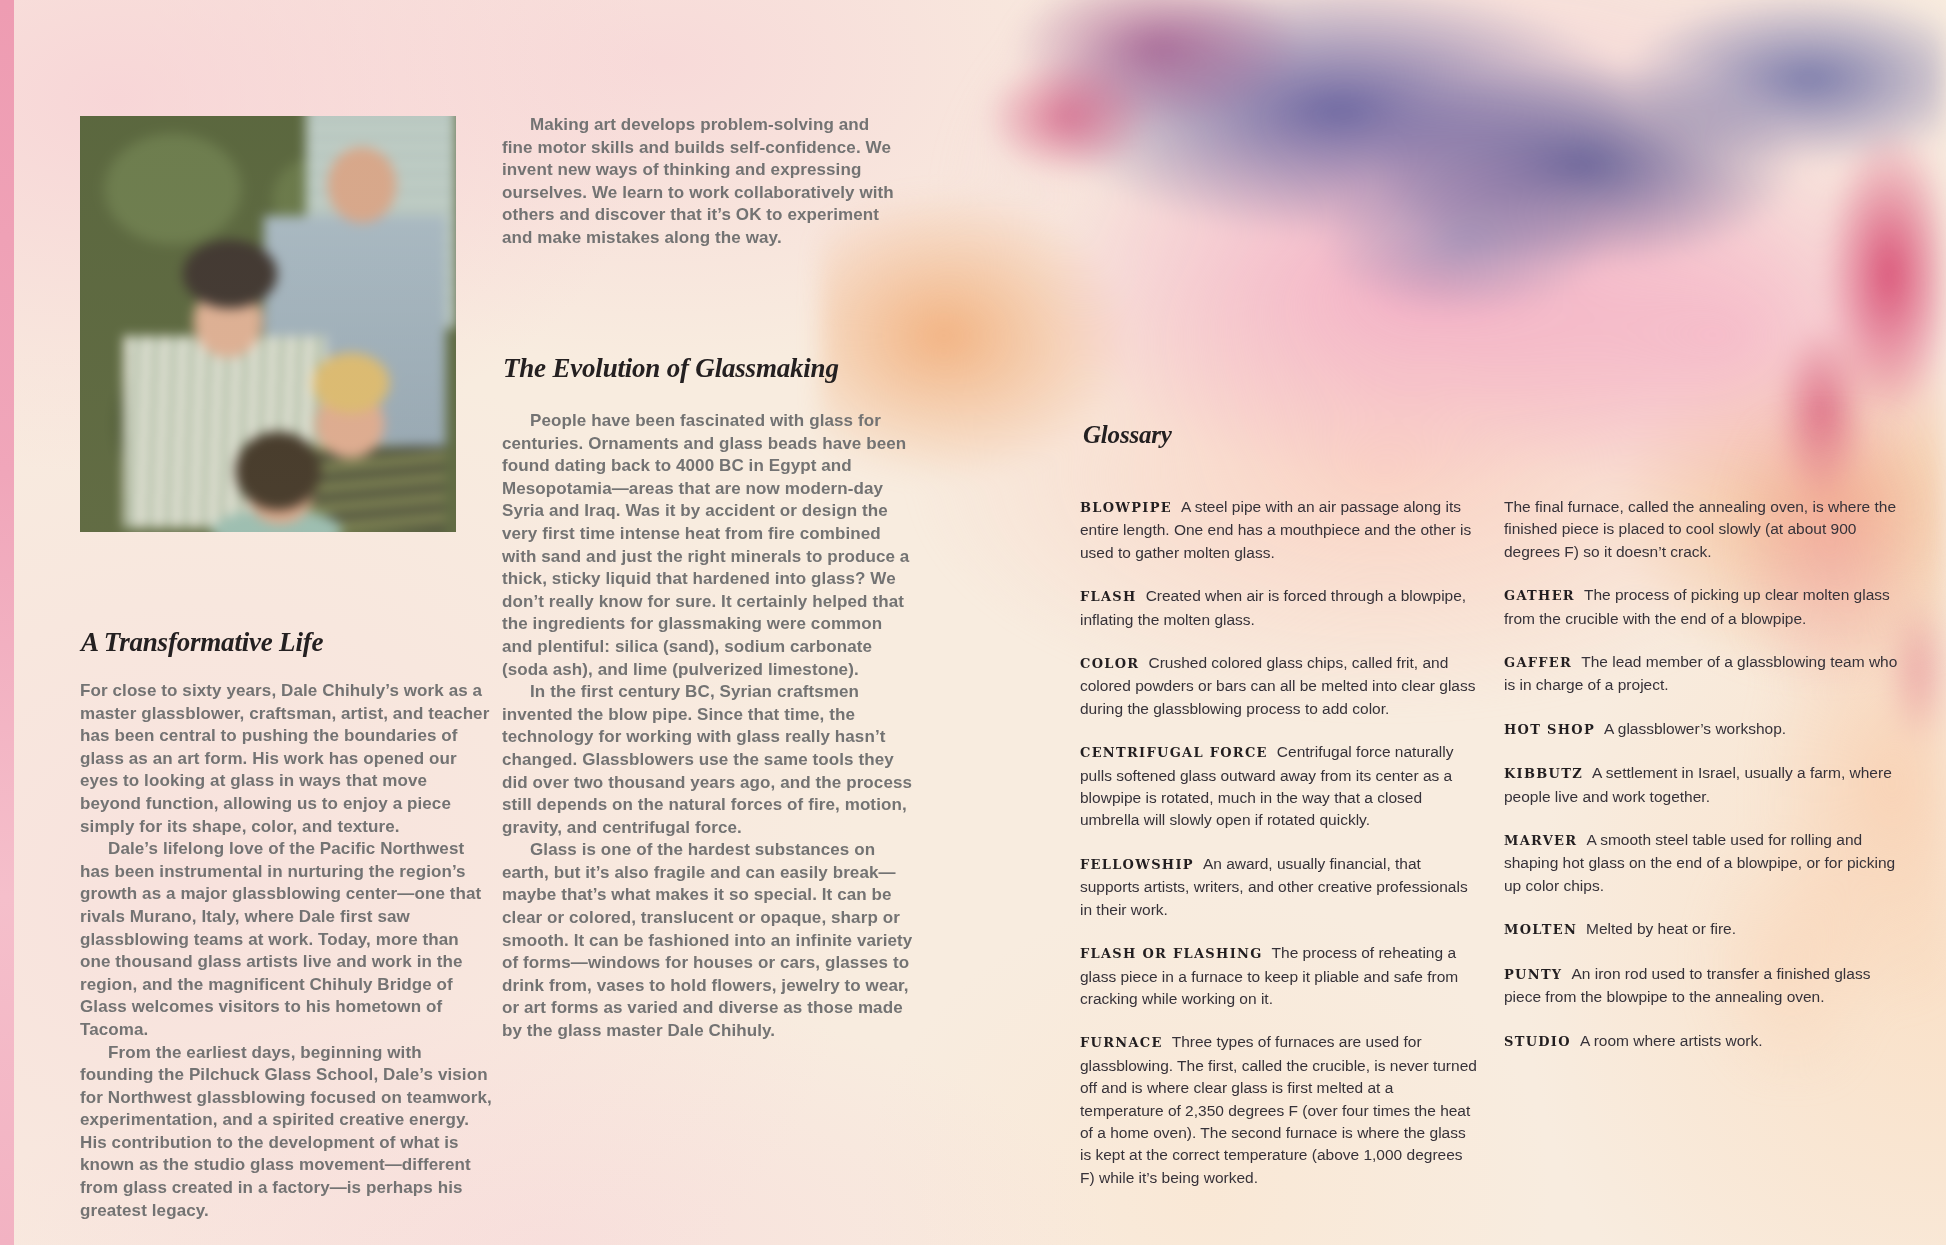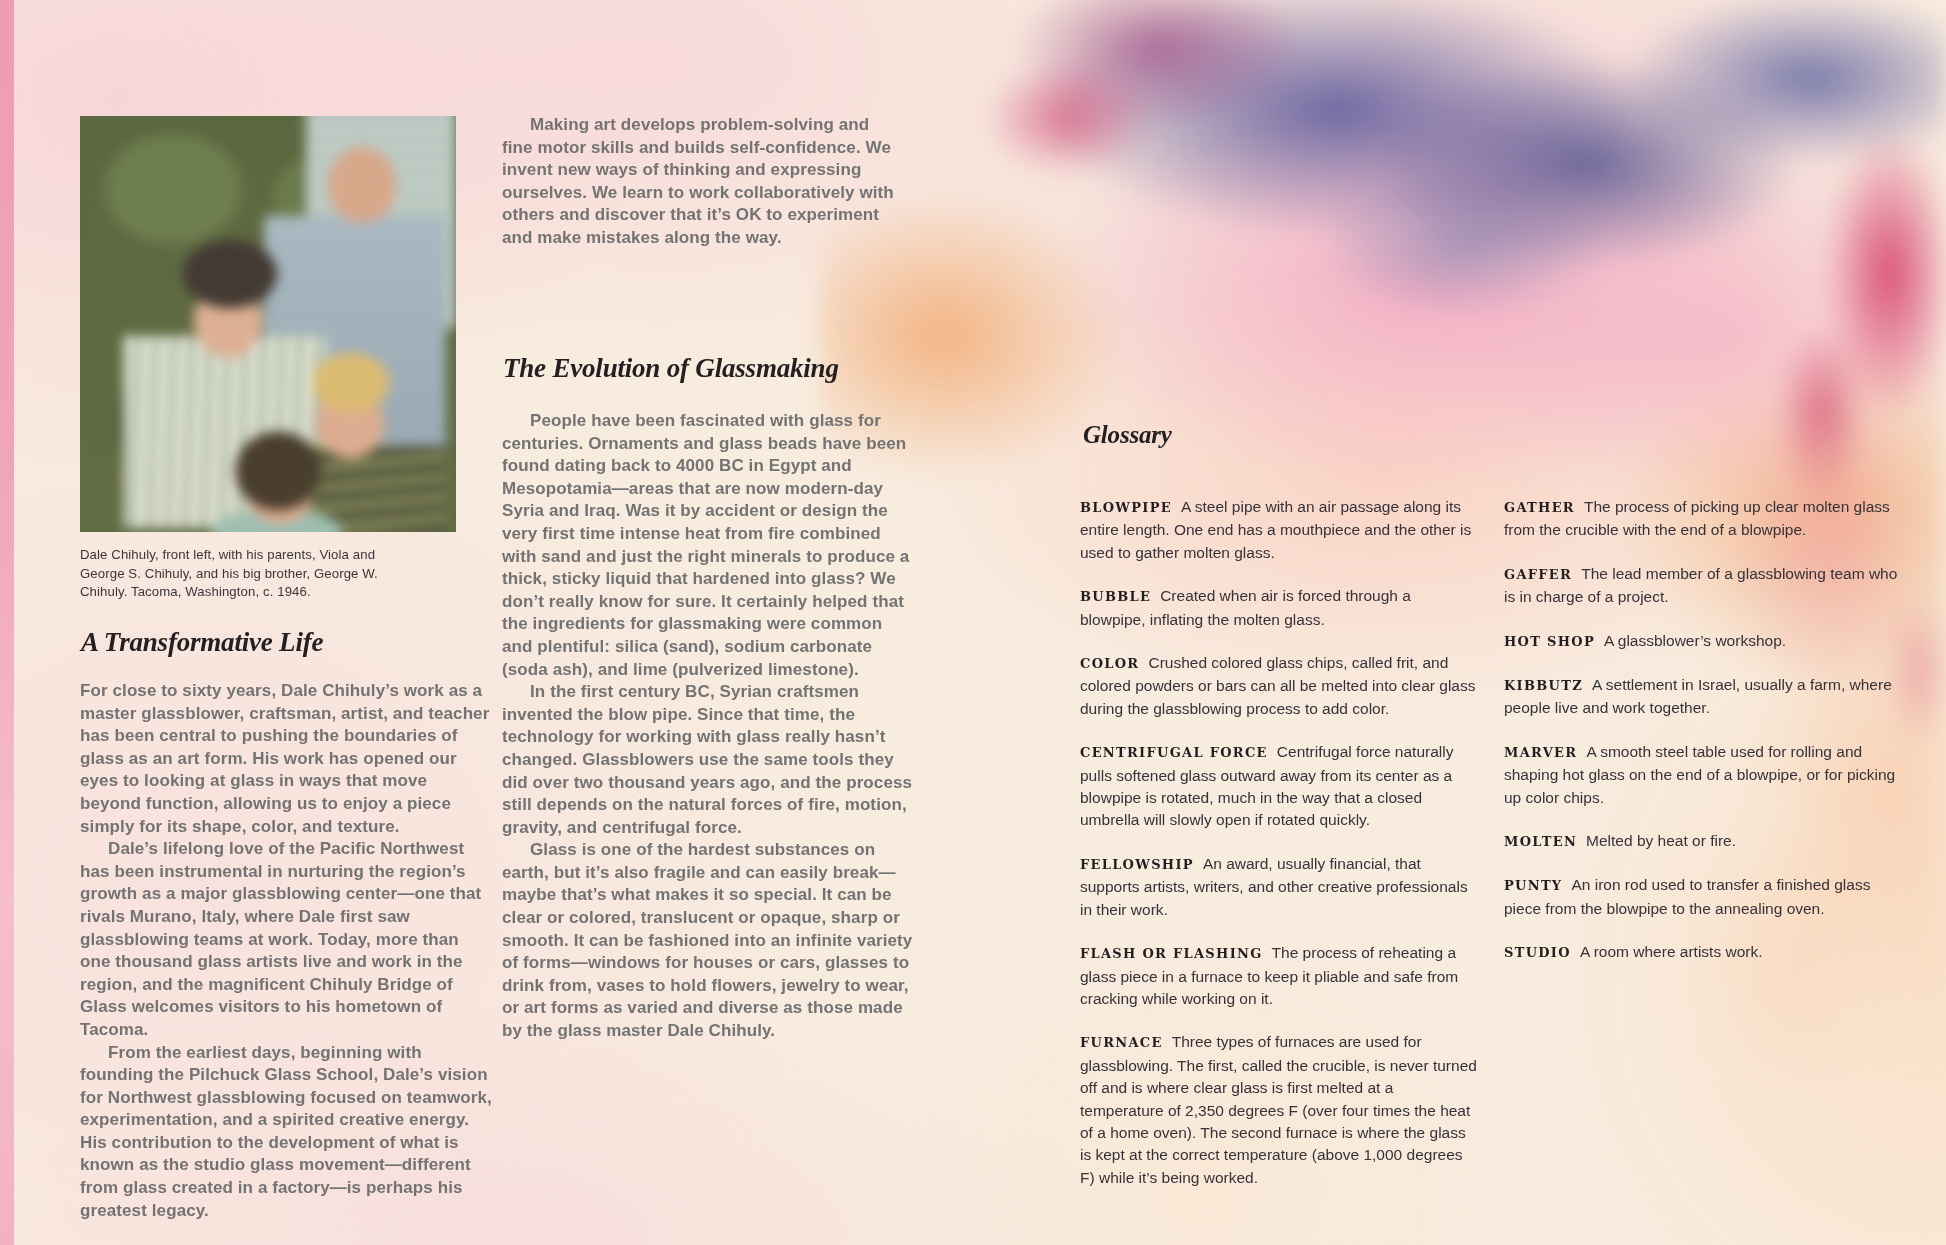--- a/index.html
+++ b/index.html
@@ -144,21 +144,20 @@
 
 <div class="page">
   <div class="bg-wash"></div>
   <div class="splash"></div>
   <div class="splash-tail"></div>
   <div class="edge-strip"></div>
 
   <div class="photo">
     <div class="paint"></div>
   </div>
-  <div class="caption">Dale Chihuly, front left, with his parents, Viola and George S. Chihuly, and his big brother, George W. Chihuly. Tacoma, Washington, c. 1946.</div>
 
   <h2 class="display h-left">A Transformative Life</h2>
   <div class="bodytext body-left">
     <p class="flush">For close to sixty years, Dale Chihuly’s work as a master glassblower, craftsman, artist, and teacher has been central to pushing the boundaries of glass as an art form. His work has opened our eyes to looking at glass in ways that move beyond function, allowing us to enjoy a piece simply for its shape, color, and texture.</p>
     <p>Dale’s lifelong love of the Pacific Northwest has been instrumental in nurturing the region’s growth as a major glassblowing center—one that rivals Murano, Italy, where Dale first saw glassblowing teams at work. Today, more than one thousand glass artists live and work in the region, and the magnificent Chihuly Bridge of Glass welcomes visitors to his hometown of Tacoma.</p>
     <p>From the earliest days, beginning with founding the Pilchuck Glass School, Dale’s vision for Northwest glassblowing focused on teamwork, experimentation, and a spirited creative energy. His contribution to the development of what is known as the studio glass movement—different from glass created in a factory—is perhaps his greatest legacy.</p>
   </div>
 
   <div class="bodytext body-mid-intro">
     <p>Making art develops problem-solving and fine motor skills and builds self-confidence. We invent new ways of thinking and expressing ourselves. We learn to work collaboratively with others and discover that it’s OK to experiment and make mistakes along the way.</p>
@@ -169,34 +168,35 @@
     <p>In the first century BC, Syrian craftsmen invented the blow pipe. Since that time, the technology for working with glass really hasn’t changed. Glassblowers use the same tools they did over two thousand years ago, and the process still depends on the natural forces of fire, motion, gravity, and centrifugal force.</p>
     <p>Glass is one of the hardest substances on earth, but it’s also fragile and can easily break—maybe that’s what makes it so special. It can be clear or colored, translucent or opaque, sharp or smooth. It can be fashioned into an infinite variety of forms—windows for houses or cars, glasses to drink from, vases to hold flowers, jewelry to wear, or art forms as varied and diverse as those made by the glass master Dale Chihuly.</p>
   </div>
 
   <h2 class="display h-gloss">Glossary</h2>
 
   <div class="gloss-col gloss-a">
 
       <p class="gloss-entry"><span class="gloss-term">BLOWPIPE</span><span class="gloss-def">A steel pipe with an air passage along its entire length. One end has a mouthpiece and the other is used to gather molten glass.</span></p>
 
-      <p class="gloss-entry"><span class="gloss-term">BUBBLE</span><span class="gloss-def">Created when air is forced through a blowpipe, inflating the molten glass.</span></p>
+      <p class="gloss-entry"><span class="gloss-term">FLASH</span><span class="gloss-def">Created when air is forced through a blowpipe, inflating the molten glass.</span></p>
 
       <p class="gloss-entry"><span class="gloss-term">COLOR</span><span class="gloss-def">Crushed colored glass chips, called frit, and colored powders or bars can all be melted into clear glass during the glassblowing process to add color.</span></p>
 
       <p class="gloss-entry"><span class="gloss-term">CENTRIFUGAL FORCE</span><span class="gloss-def">Centrifugal force naturally pulls softened glass outward away from its center as a blowpipe is rotated, much in the way that a closed umbrella will slowly open if rotated quickly.</span></p>
 
       <p class="gloss-entry"><span class="gloss-term">FELLOWSHIP</span><span class="gloss-def">An award, usually financial, that supports artists, writers, and other creative professionals in their work.</span></p>
 
       <p class="gloss-entry"><span class="gloss-term">FLASH OR FLASHING</span><span class="gloss-def">The process of reheating a glass piece in a furnace to keep it pliable and safe from cracking while working on it.</span></p>
 
       <p class="gloss-entry"><span class="gloss-term">FURNACE</span><span class="gloss-def">Three types of furnaces are used for glassblowing. The first, called the crucible, is never turned off and is where clear glass is first melted at a temperature of 2,350 degrees F (over four times the heat of a home oven). The second furnace is where the glass is kept at the correct temperature (above 1,000 degrees F) while it’s being worked.</span></p>
     </div>
 
   <div class="gloss-col gloss-b">
+    <p>The final furnace, called the annealing oven, is where the finished piece is placed to cool slowly (at about 900 degrees F) so it doesn’t crack.</p>
     <div>
 
         <p class="gloss-entry"><span class="gloss-term">GATHER</span><span class="gloss-def">The process of picking up clear molten glass from the crucible with the end of a blowpipe.</span></p>
 
         <p class="gloss-entry"><span class="gloss-term">GAFFER</span><span class="gloss-def">The lead member of a glassblowing team who is in charge of a project.</span></p>
 
 
         <p class="gloss-entry"><span class="gloss-term">HOT SHOP</span><span class="gloss-def">A glassblower’s workshop.</span></p>
 
         <p class="gloss-entry"><span class="gloss-term">KIBBUTZ</span><span class="gloss-def">A settlement in Israel, usually a farm, where people live and work together.</span></p>

